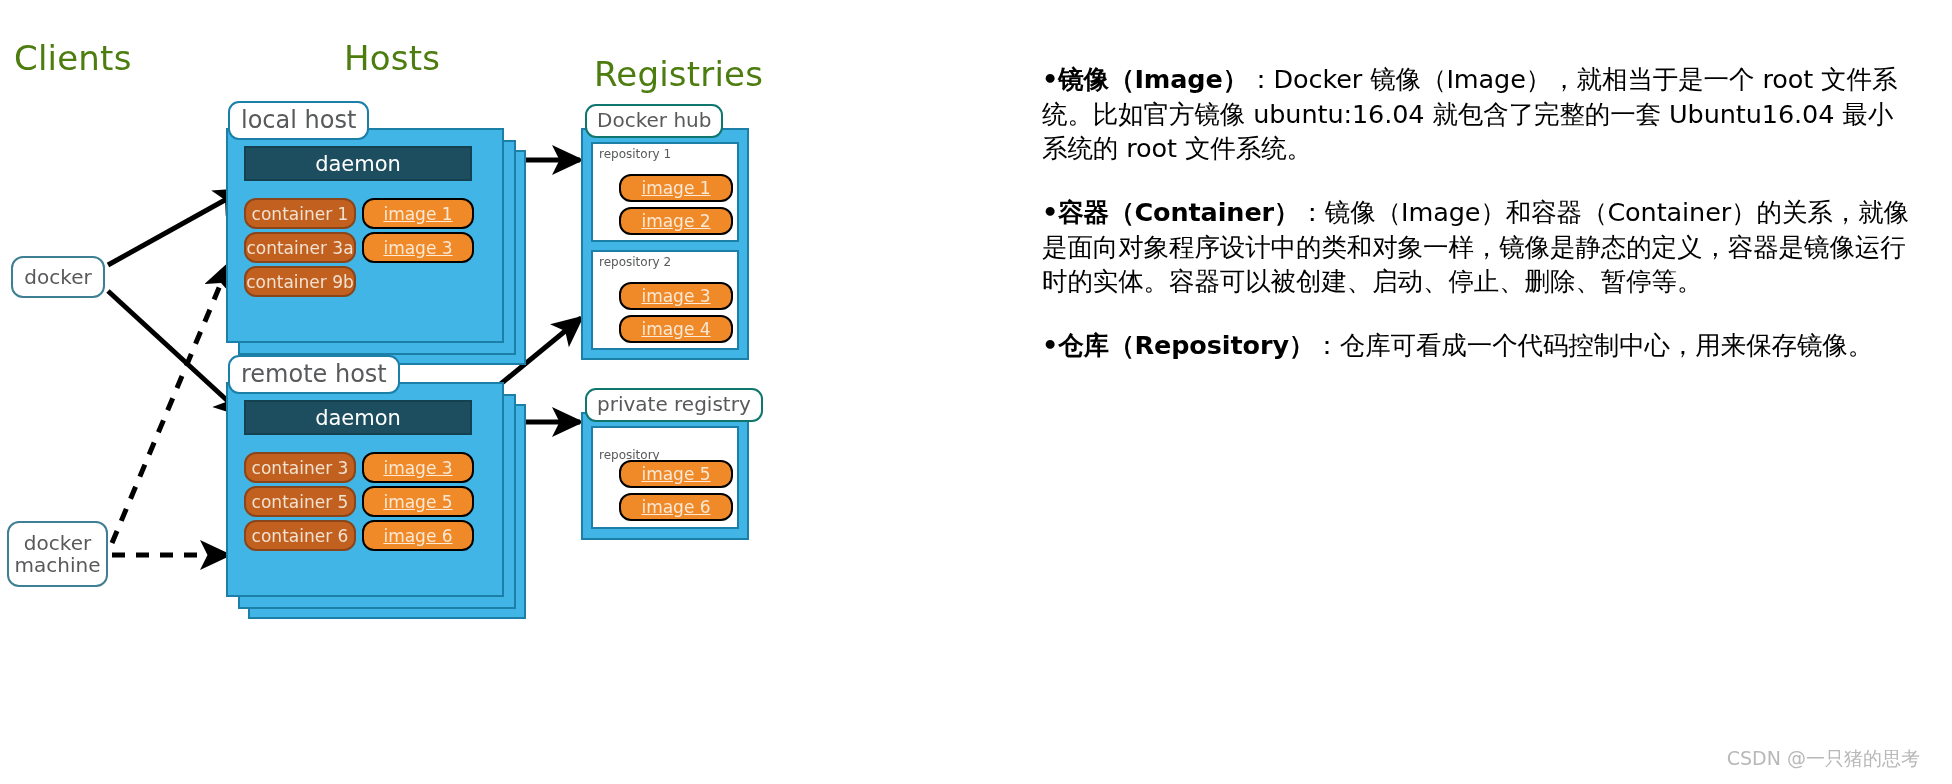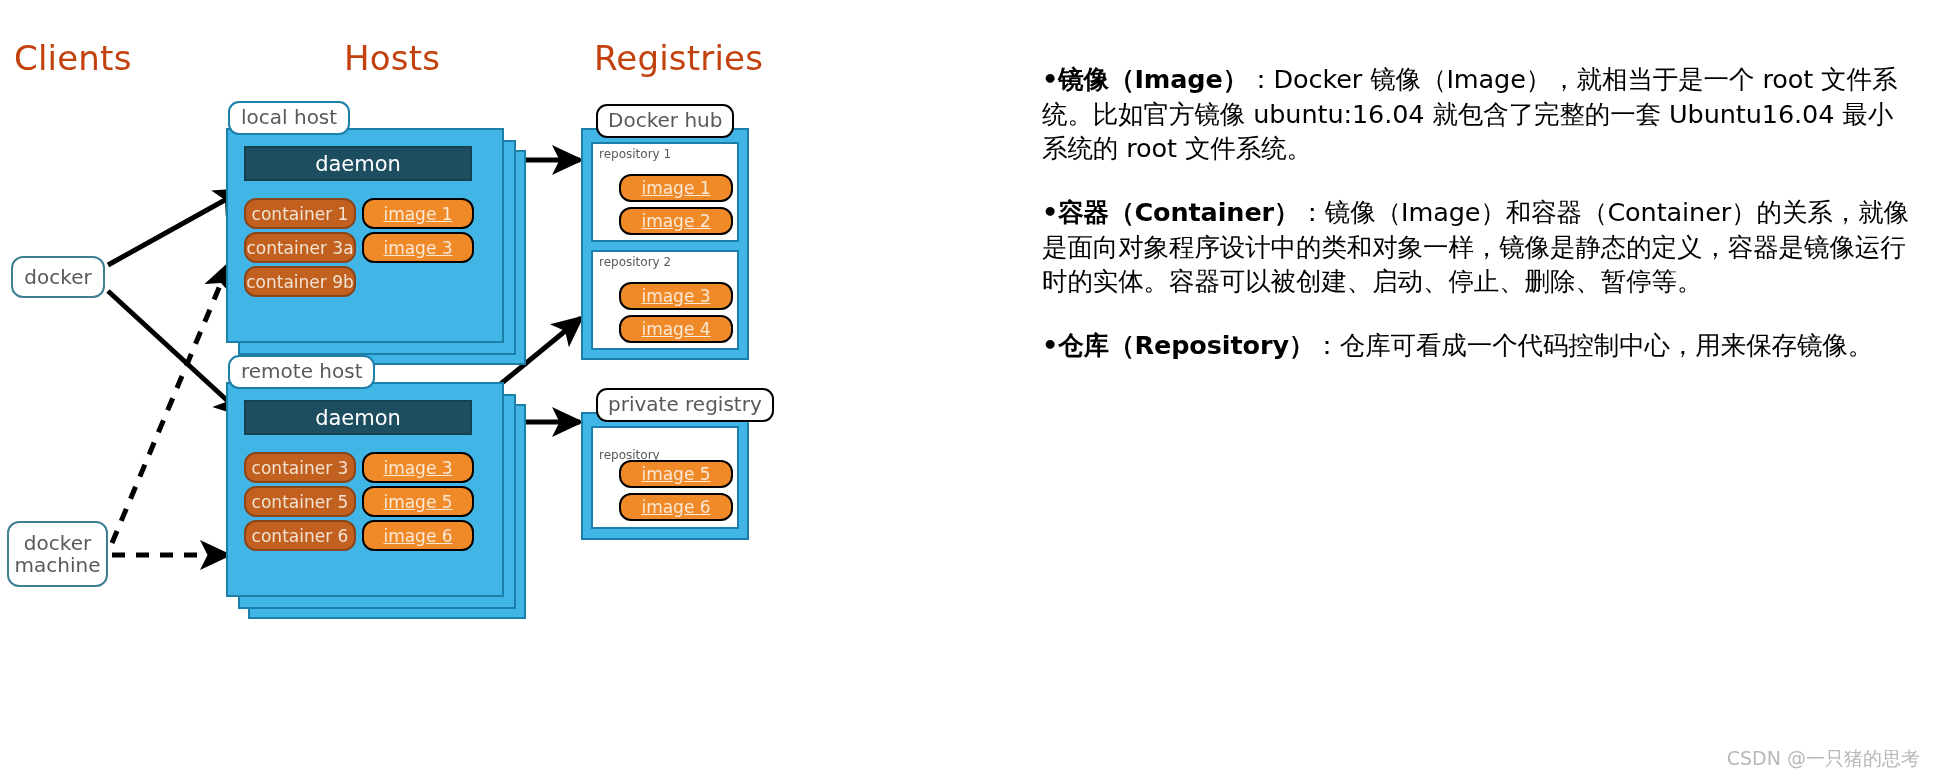--- a/index.html
+++ b/index.html
@@ -26,29 +26,29 @@
     position: absolute;
     left: 0; top: 0;
     width: 1020px;
     height: 784px;
     pointer-events: none;
   }
 
   .col-title {
     position: absolute;
     font-size: 34px;
-    color: #c2410c;
+    color: #4d7c0f;
     font-family: "DejaVu Sans", sans-serif;
     font-weight: 400;
     letter-spacing: 0.2px;
     white-space: nowrap;
   }
   #title-clients { left: 14px; top: 38px; }
   #title-hosts   { left: 344px; top: 38px; }
-  #title-registries { left: 594px; top: 38px; }
+  #title-registries { left: 594px; top: 54px; }
 
   
   .client-pill {
     position: absolute;
     border: 2px solid #3f7f93;
     border-radius: 12px;
     background: #ffffff;
     color: #58595b;
     font-size: 20px;
     font-family: "DejaVu Sans", sans-serif;
@@ -76,21 +76,21 @@
     background: #41b6e6;
     border: 2px solid #1b7fa8;
     box-sizing: border-box;
   }
   .host-tag {
     position: absolute;
     background: #ffffff;
     border: 2px solid #1b7fa8;
     border-radius: 11px;
     color: #58595b;
-    font-size: 20px;
+    font-size: 24px;
     font-family: "DejaVu Sans", sans-serif;
     padding: 2px 11px 3px 11px;
     white-space: nowrap;
     box-sizing: border-box;
     line-height: 1.25;
   }
   .daemon-bar {
     position: absolute;
     background: #1d4e5f;
     border: 2px solid #14414f;
@@ -127,30 +127,29 @@
   
   .registry-box {
     position: absolute;
     background: #41b6e6;
     border: 2px solid #1b7fa8;
     box-sizing: border-box;
   }
   .registry-tag {
     position: absolute;
     background: #ffffff;
-    border: 2px solid #000000;
+    border: 2px solid #0f766e;
     border-radius: 11px;
     color: #58595b;
     font-size: 20px;
     font-family: "DejaVu Sans", sans-serif;
     padding: 2px 10px 3px 10px;
     white-space: nowrap;
     box-sizing: border-box;
     line-height: 1.25;
-    margin-left: 11px;
   }
   .repo-box {
     position: absolute;
     background: #ffffff;
     border: 2px solid #1b7fa8;
     box-sizing: border-box;
   }
   .repo-label {
     position: absolute;
     color: #58595b;

